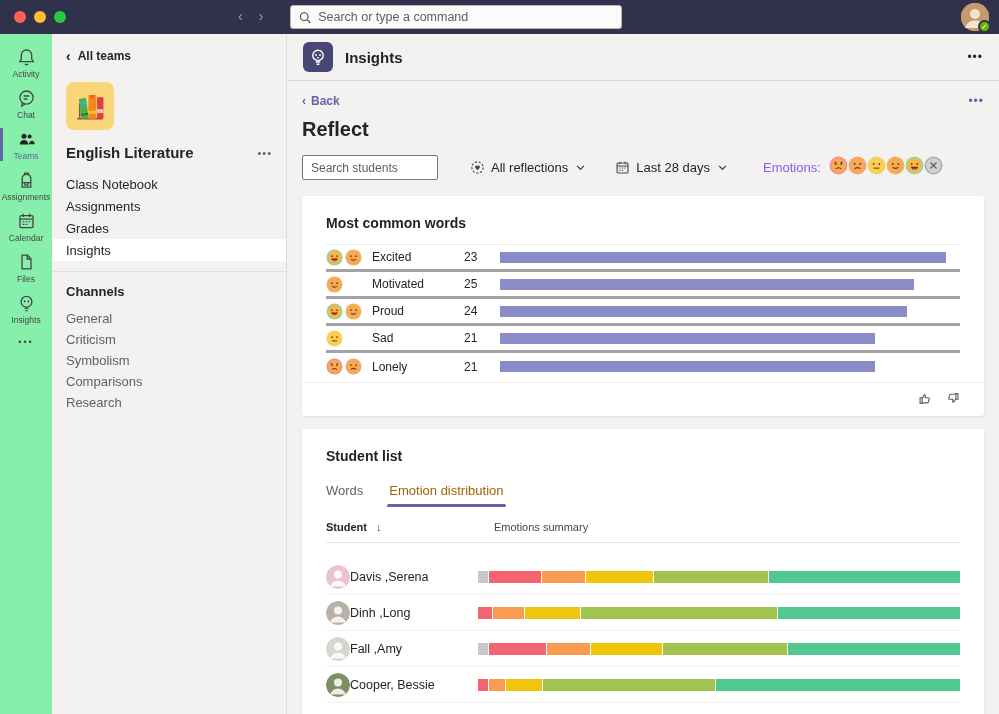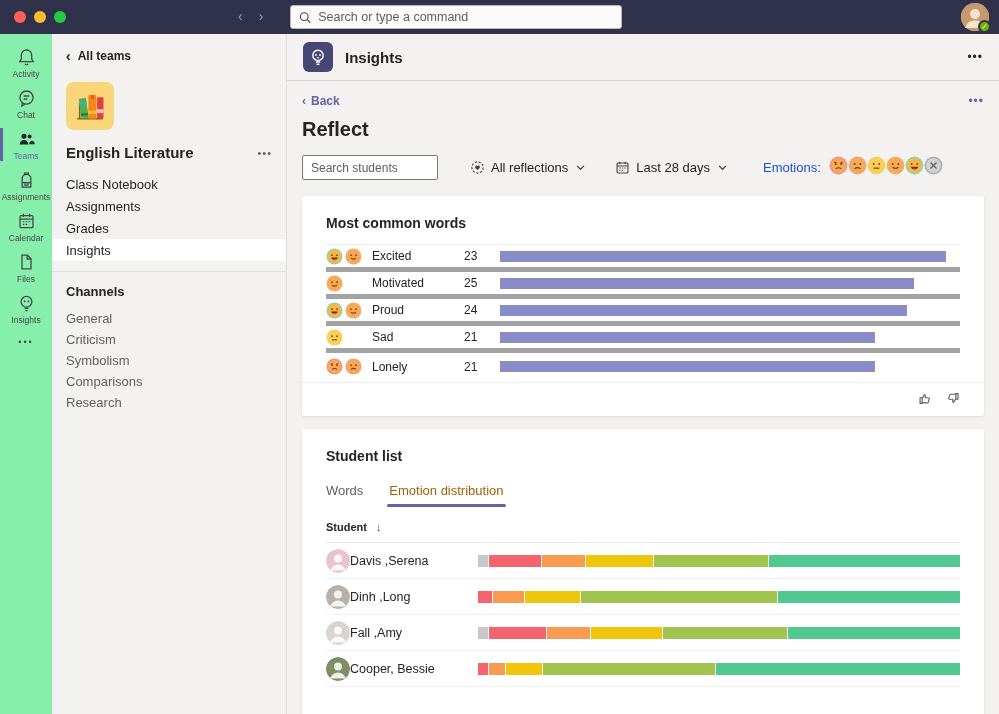--- a/index.html
+++ b/index.html
@@ -61,46 +61,46 @@
   .page-title { margin-top:10px; font-size:20px; font-weight:bold; color:#252423; }
 
   .filter-row { margin-top:14px; display:flex; align-items:center; }
   .stud-search { width:136px; height:25px; border:1px solid #7a7874; border-radius:2px; background:#fff; font-size:12px; padding:0 8px; color:#484644; outline:none; font-family:inherit; }
   .stud-search::placeholder { color:#605e5c; }
   .dd { display:flex; align-items:center; gap:6px; font-size:13px; color:#252423; cursor:pointer; }
   .dd svg.dico { width:15px; height:15px; stroke:#484644; fill:none; stroke-width:1.2; }
   .chev-down { width:9px; height:6px; stroke:#484644; fill:none; stroke-width:1.4; margin-left:2px; }
   .dd1 { margin-left:32px; } .dd2 { margin-left:30px; }
   .emotions { margin-left:36px; display:flex; align-items:center; gap:5px; }
-  .emotions-label { font-size:13px; color:#1d4ed8; margin-right:3px; }
+  .emotions-label { font-size:13px; color:#8b5cf6; margin-right:3px; }
   .face { width:19px; height:19px; display:inline-block; cursor:pointer; }
   .face svg { width:19px; height:19px; display:block; }
 
   .card { background:#fff; border-radius:3px; box-shadow:0 1px 3px rgba(0,0,0,.10); margin-top:16px; }
   .card-title { font-size:14px; font-weight:bold; color:#252423; padding:19px 24px 13px; }
   .c-div { height:1px; background:#ececea; margin:0 24px; }
 
   
-  .w-row { display:grid; grid-template-columns:38px 84px 28px 1fr; column-gap:8px; align-items:center; height:27px; margin:0 24px; border-bottom:5px solid #a3a3a3; }
+  .w-row { display:grid; grid-template-columns:38px 84px 28px 1fr; column-gap:8px; align-items:center; height:27px; margin:0 24px; border-bottom:3px solid #a3a3a3; }
   .w-row:last-of-type { border-bottom:none; }
   .w-faces { display:flex; gap:2px; }
   .w-faces .face, .w-faces .face svg { width:17px; height:17px; }
   .w-label { font-size:12px; color:#252423; }
   .w-val { font-size:12px; color:#252423; text-align:left; }
   .w-track { height:11px; }
   .w-fill { height:11px; background:#8a8cc8; }
   .card-foot { display:flex; justify-content:flex-end; gap:12px; padding:8px 24px 10px; border-top:1px solid #ececea; margin-top:2px; }
   .thumb { width:15px; height:15px; stroke:#605e5c; fill:none; stroke-width:1.2; cursor:pointer; }
 
   
   .tabs { display:flex; gap:26px; padding:6px 24px 0; }
   .tab { font-size:13px; color:#616161; padding-bottom:9px; cursor:pointer; position:relative; }
   .tab.active { color:#a16207; font-weight:normal; }
   .tab.active::after { content:""; position:absolute; left:-2px; right:-2px; bottom:0; height:3px; background:#6264a7; border-radius:2px; }
-  .tbl-head { display:grid; grid-template-columns:160px 1fr; column-gap:8px; margin:14px 24px 0; padding-bottom:9px; border-bottom:1px solid #e8e6e4; font-size:11px; color:#484644; }
+  .tbl-head { display:grid; grid-template-columns:160px 1fr; column-gap:8px; margin:14px 24px 16px; padding-bottom:9px; border-bottom:1px solid #e8e6e4; font-size:11px; color:#484644; }
   .th-student { font-weight:bold; color:#252423; }
   .th-student .arrow { font-weight:normal; margin-left:6px; color:#484644; }
   .s-row { display:grid; grid-template-columns:24px 128px 1fr; align-items:center; height:36px; margin:0 24px; border-bottom:1px solid #f2f0ee; }
   .s-avatar { width:24px; height:24px; border-radius:50%; overflow:hidden; }
   .s-avatar svg { display:block; }
   .s-name { font-size:12.5px; color:#252423; }
   .s-bar { height:12px; display:flex; }
   .s-seg { height:12px; }
   .s-seg + .s-seg { margin-left:1px; }
 </style>
@@ -469,20 +469,21 @@
         <div class="card-title">Student list</div>
         <div class="tabs">
             <span class="tab">Words</span>
             <span class="tab active">Emotion distribution</span>
           </div>
         <div class="tbl-head">
           <span class="th-student">
             <span>Student</span>
             <span class="arrow">↓</span>
           </span>
+          <span>Emotions summary</span>
         </div>
         <div class="s-rows">
             <div class="s-row">
               <span class="s-avatar">
                 <svg width="24" height="24" viewBox="0 0 24 24">
                   <circle cx="12" cy="12" r="12" fill="#e9c3cd"></circle>
                   <circle cx="12" cy="9.6" r="4" fill="rgba(255,255,255,.85)"></circle>
                   <path d="M4 21.4c1.4-4 4.4-6 8-6s6.6 2 8 6z" fill="rgba(255,255,255,.85)"></path>
                 </svg>
               </span>

